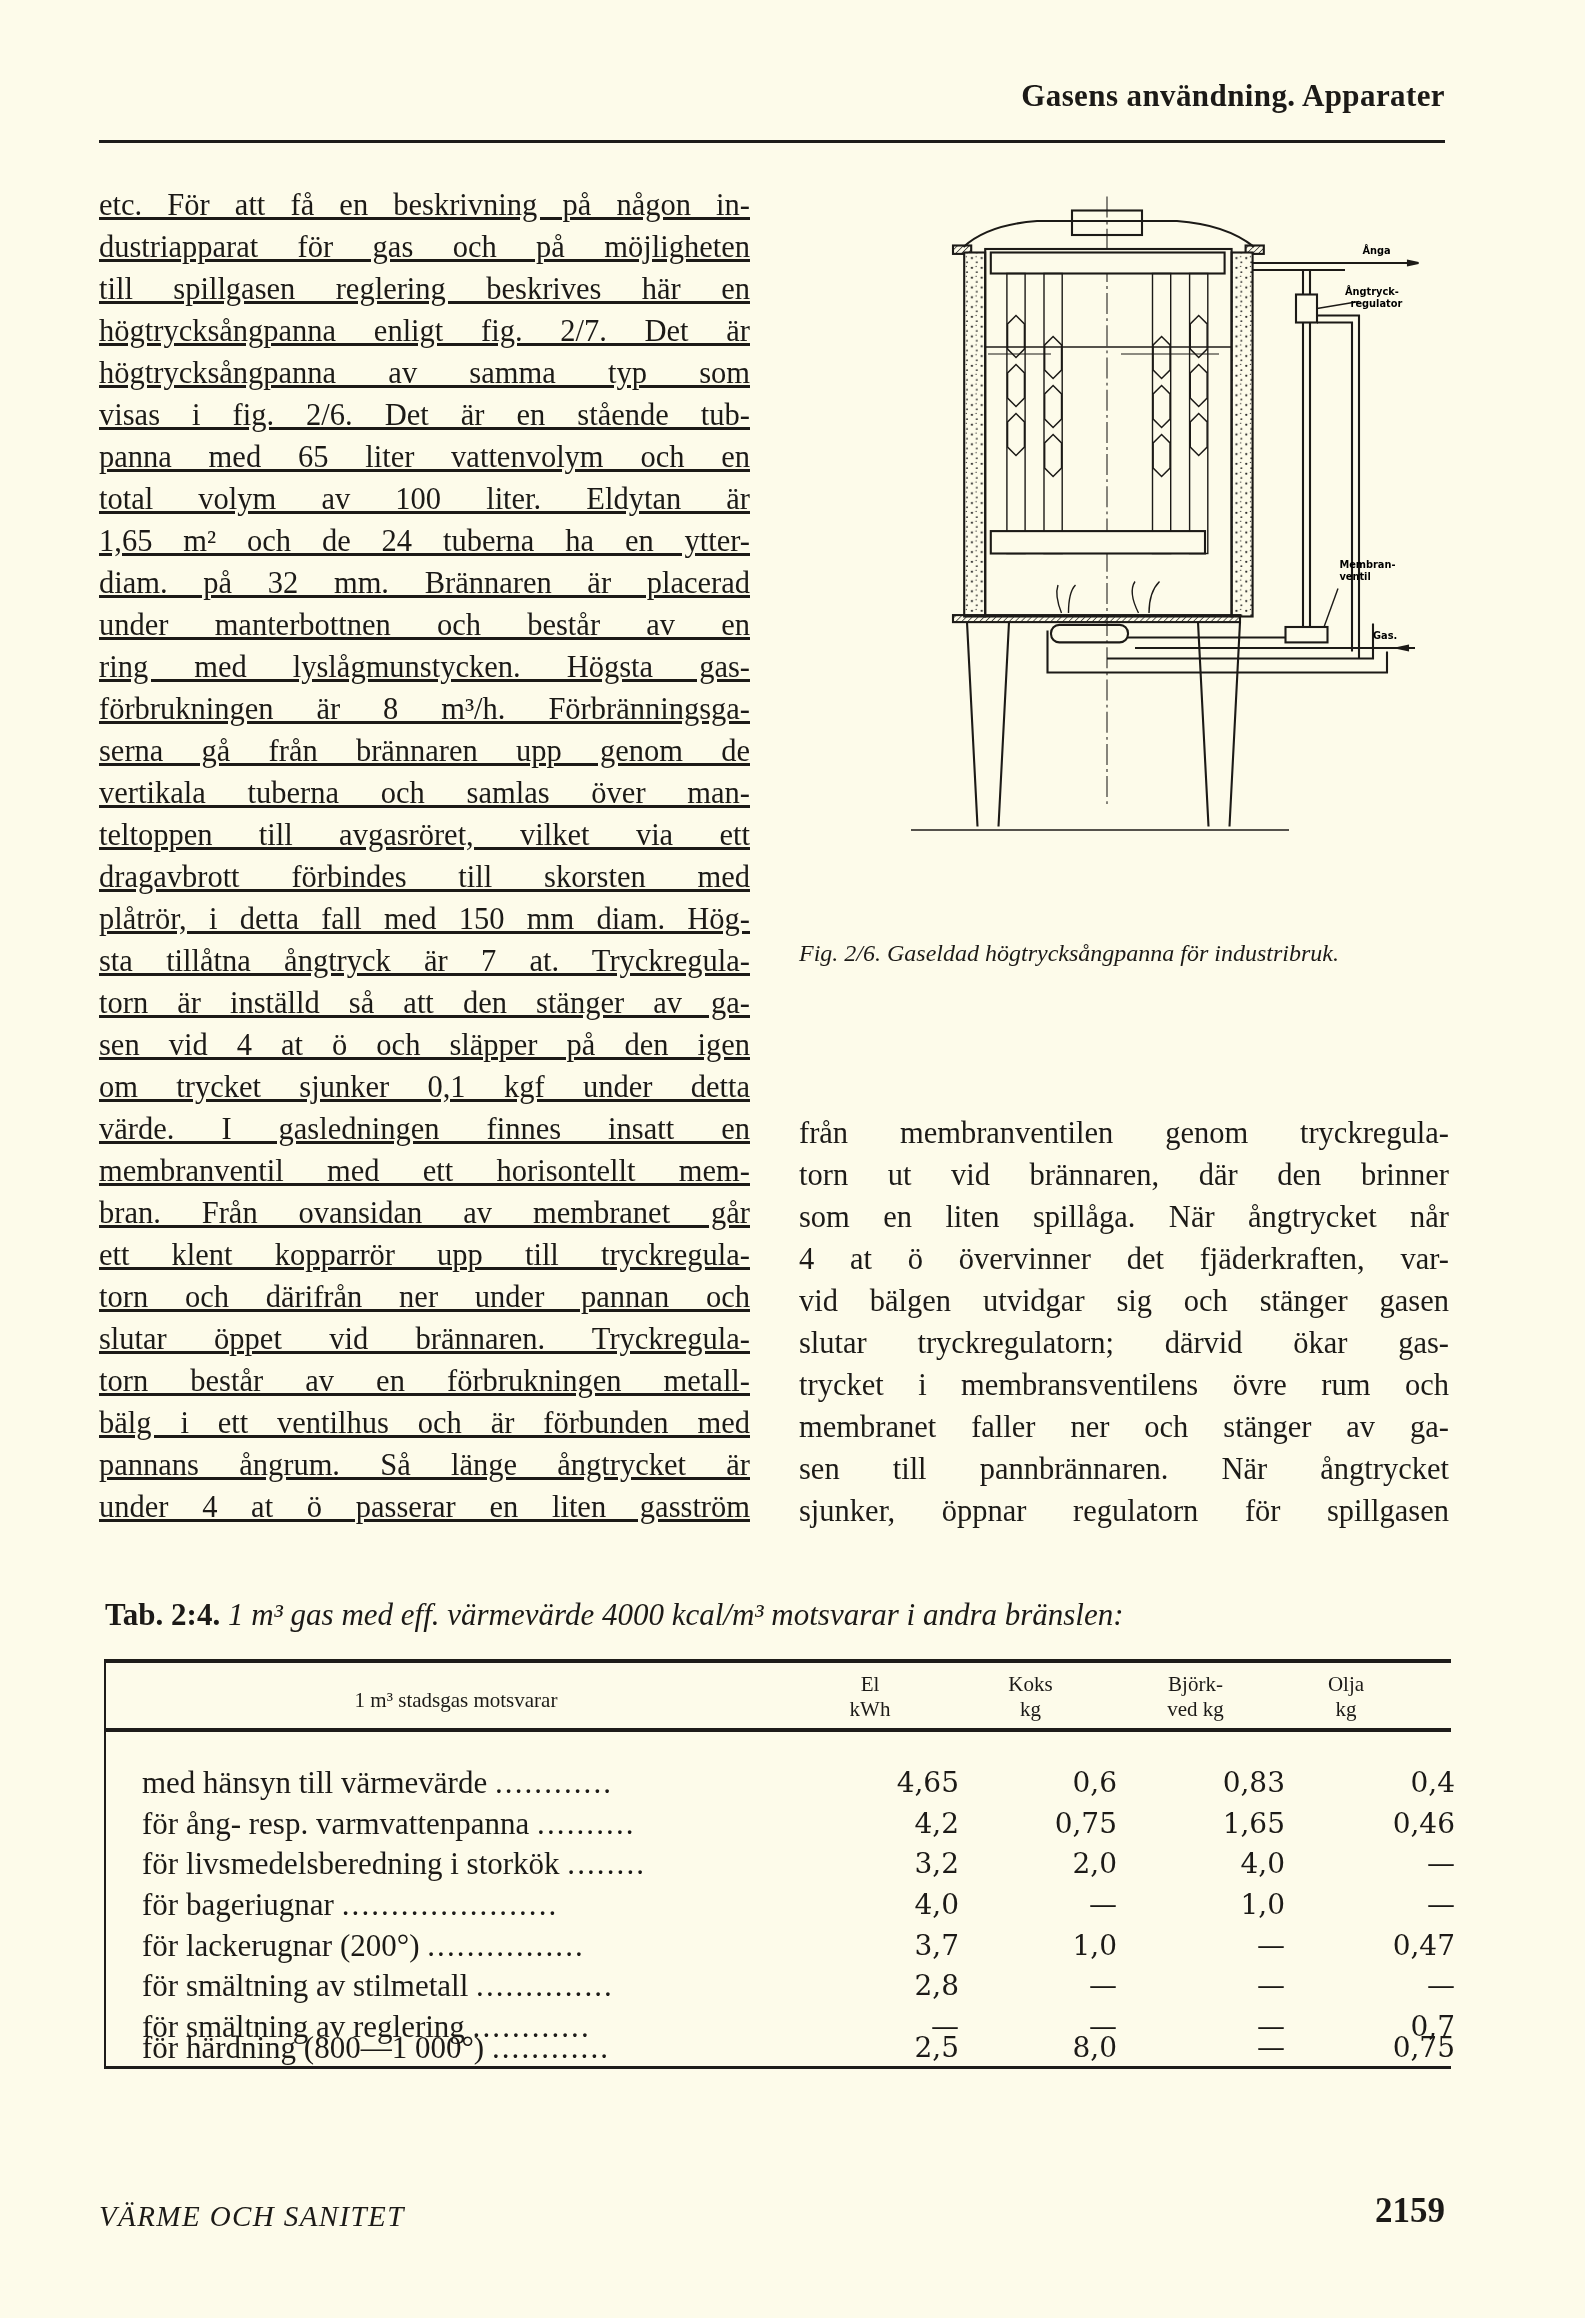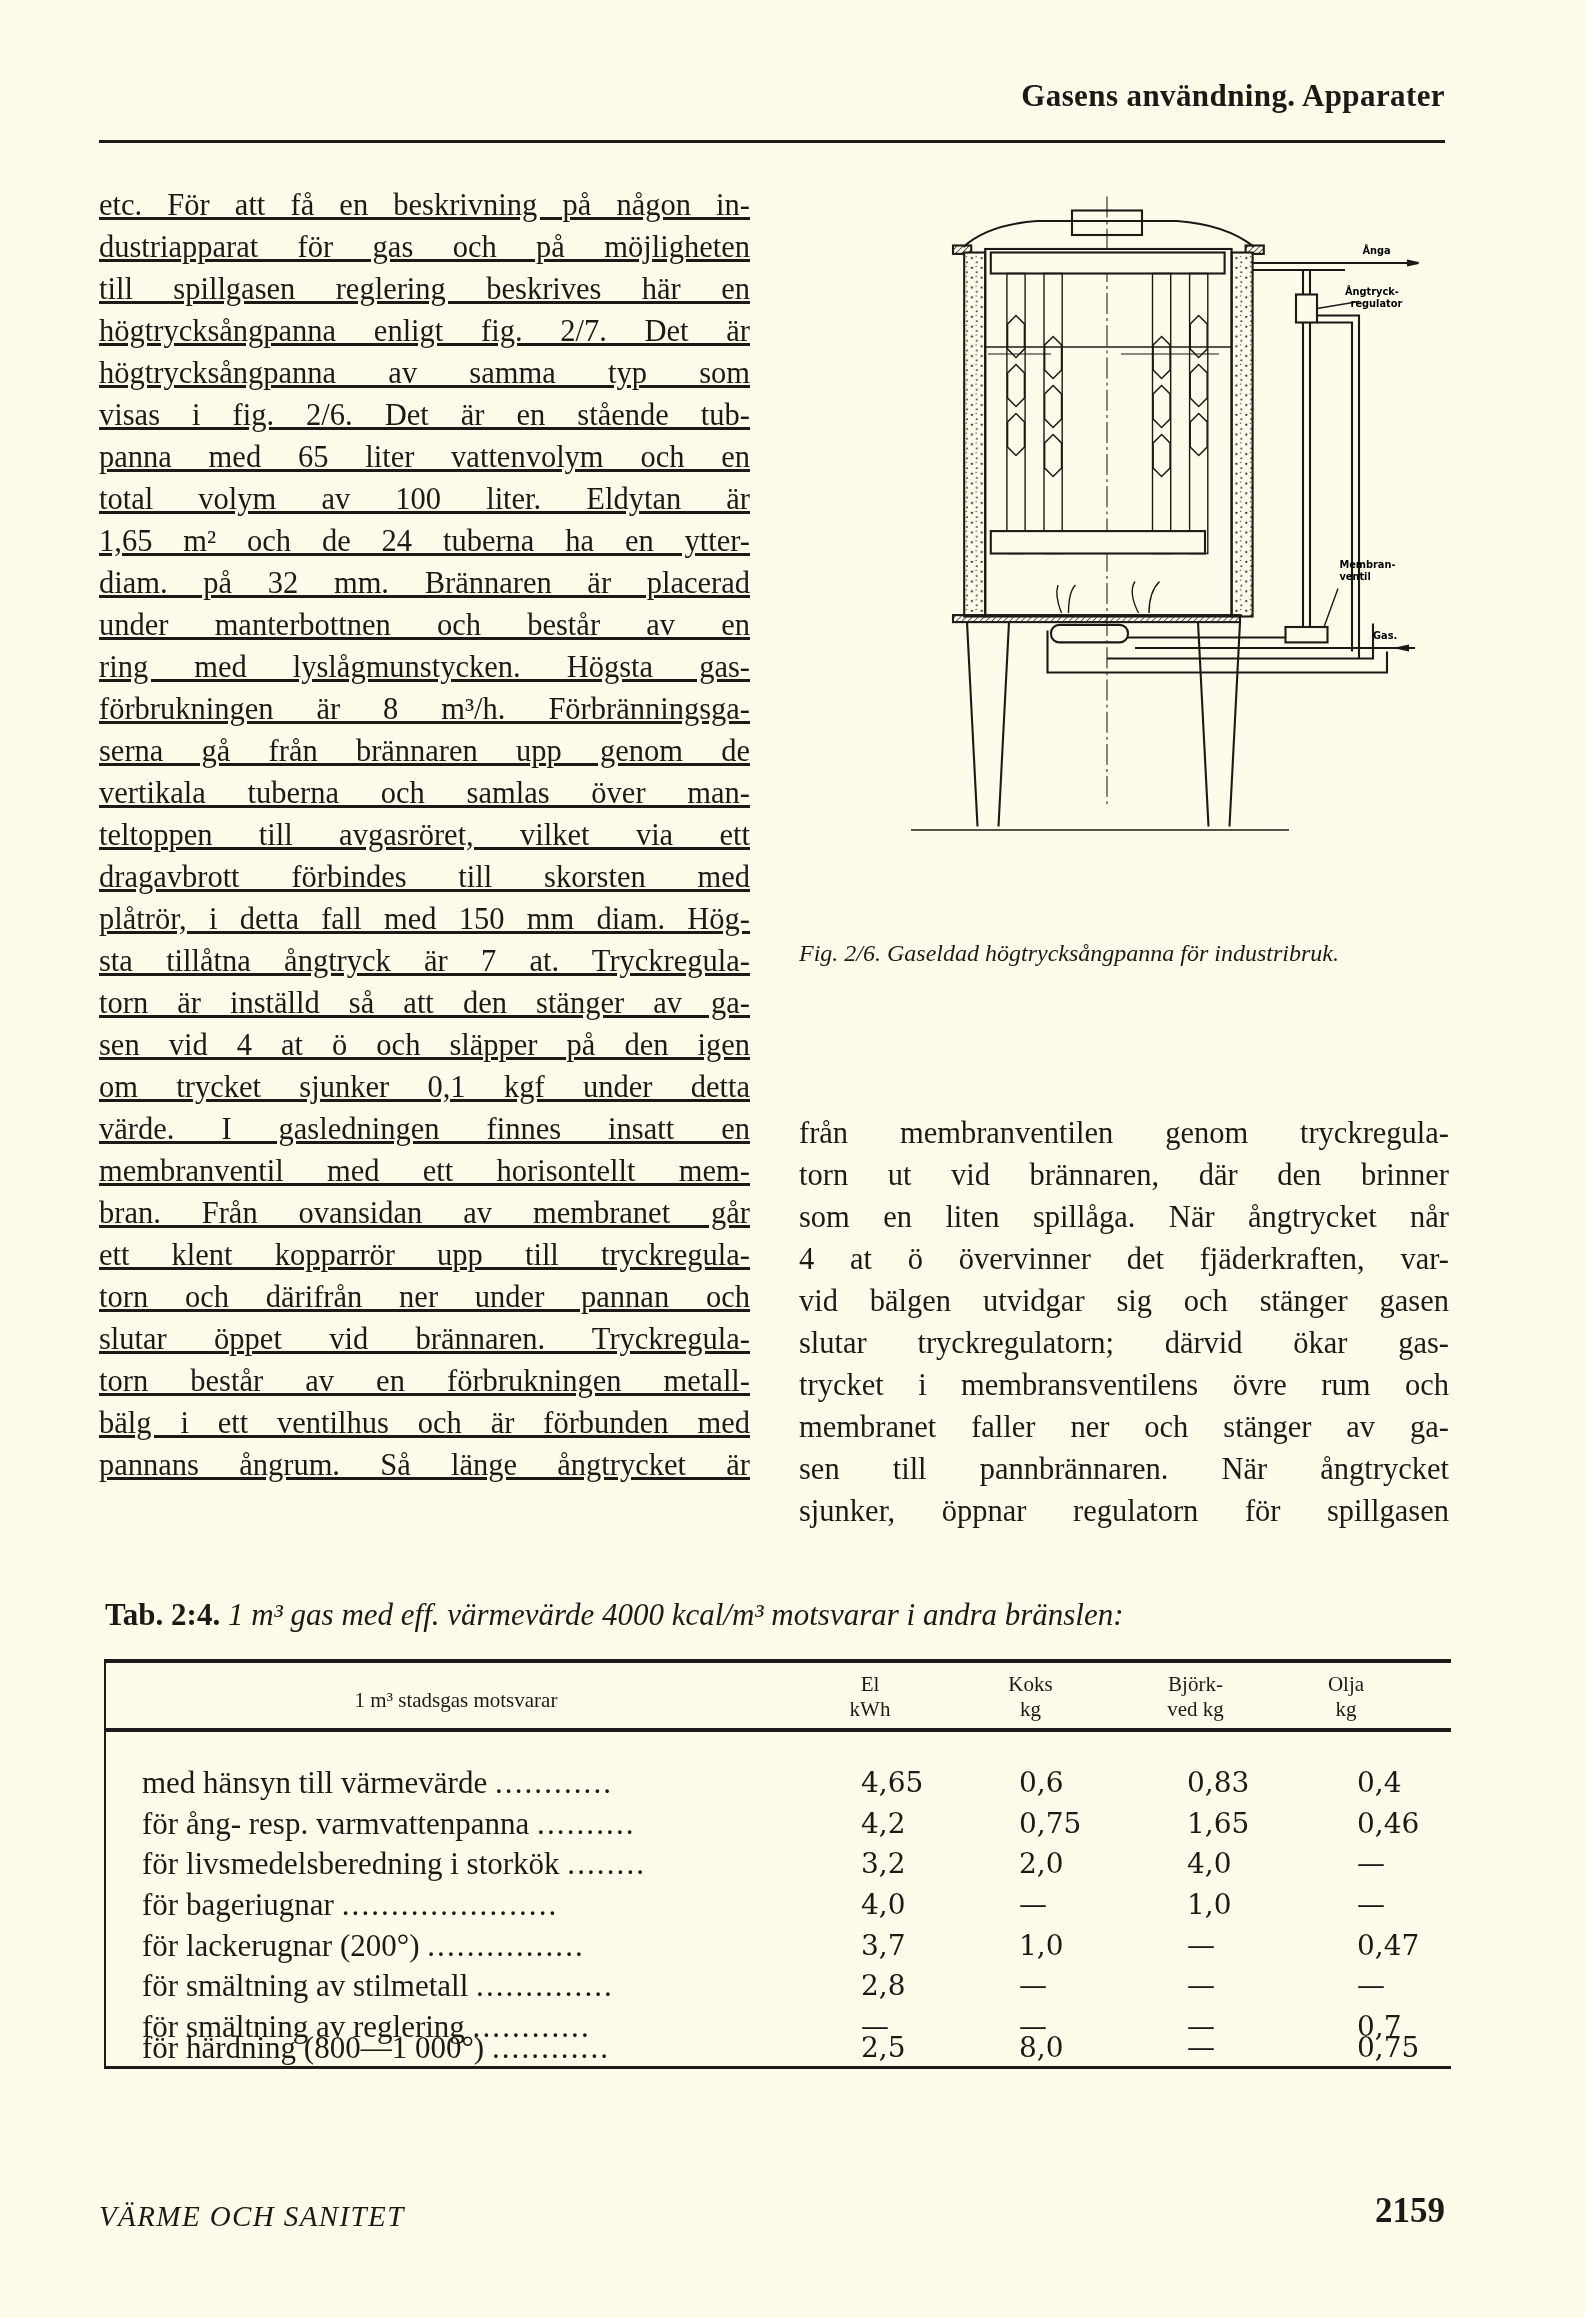--- a/index.html
+++ b/index.html
@@ -48,21 +48,21 @@
   .th {
     position:absolute; top:12.6px; font-size:21px; line-height:25px; text-align:center;
   }
   .th-label { left:154px; top:29px; width:392px; }
   .tr {
     position:absolute; left:36px; width:1303px; height:37px;
     font-size:31px; line-height:37px;
   }
   .tr .label { position:absolute; left:0; width:644px; white-space:nowrap; overflow:hidden; }
   .tr .label .dots { letter-spacing:2.1px; }
-  .tr .cell { position:absolute; width:98px; text-align:left; font-family:"DejaVu Serif",serif; font-size:28px; }
+  .tr .cell { position:absolute; width:98px; text-align:right; font-family:"DejaVu Serif",serif; font-size:28px; }
   .c1 { left:719px; } .c2 { left:877px; } .c3 { left:1045px; } .c4 { left:1215px; }
   .footer-left {
     position:absolute; left:99px; top:2200px; font-style:italic; font-size:29px; letter-spacing:1.4px;
   }
   .footer-right {
     position:absolute; right:140px; top:2191px; font-size:35px; font-weight:bold;
   }
   .fig-label { font-family:"DejaVu Sans",sans-serif; font-weight:bold; font-size:14px; }
 </style>
 </head>
@@ -96,20 +96,21 @@
   <span class="line">om trycket sjunker 0,1 kgf under detta</span>
   <span class="line">värde. I gasledningen finnes insatt en</span>
   <span class="line">membranventil med ett horisontellt mem-</span>
   <span class="line">bran. Från ovansidan av membranet går</span>
   <span class="line">ett klent kopparrör upp till tryckregula-</span>
   <span class="line">torn och därifrån ner under pannan och</span>
   <span class="line">slutar öppet vid brännaren. Tryckregula-</span>
   <span class="line">torn består av en förbrukningen metall-</span>
   <span class="line">bälg i ett ventilhus och är förbunden med</span>
   <span class="line">pannans ångrum. Så länge ångtrycket är</span>
+  <span class="line">under 4 at ö passerar en liten gasström</span>
 </div>
 
 <div class="figure">
   <svg width="546" height="715" viewBox="0 0 780 1020">
     <defs>
       <pattern id="insul" width="14" height="14" patternUnits="userSpaceOnUse">
         <rect width="14" height="14" fill="#fdfbea"></rect>
         <circle cx="3" cy="4" r="1.6" fill="#222"></circle>
         <circle cx="10" cy="10" r="1.3" fill="#222"></circle>
         <circle cx="9" cy="2" r="0.9" fill="#222"></circle>

